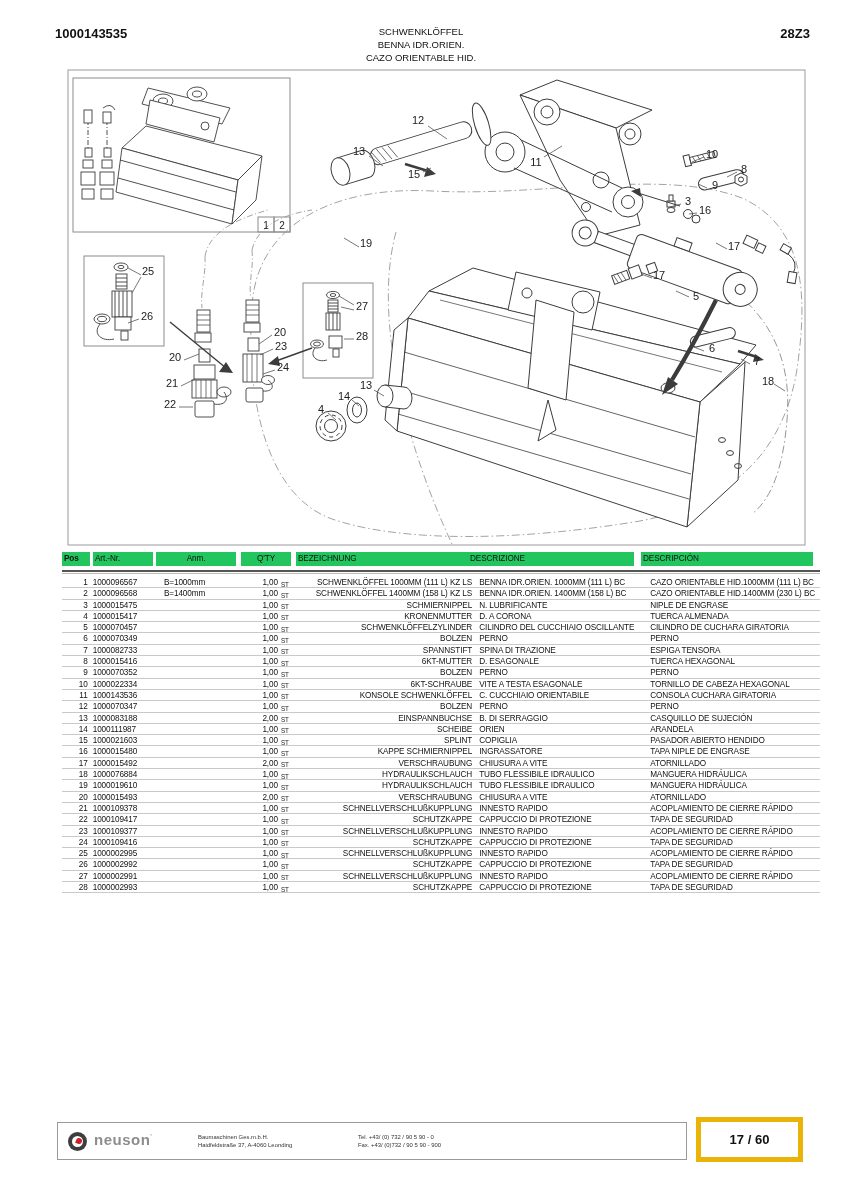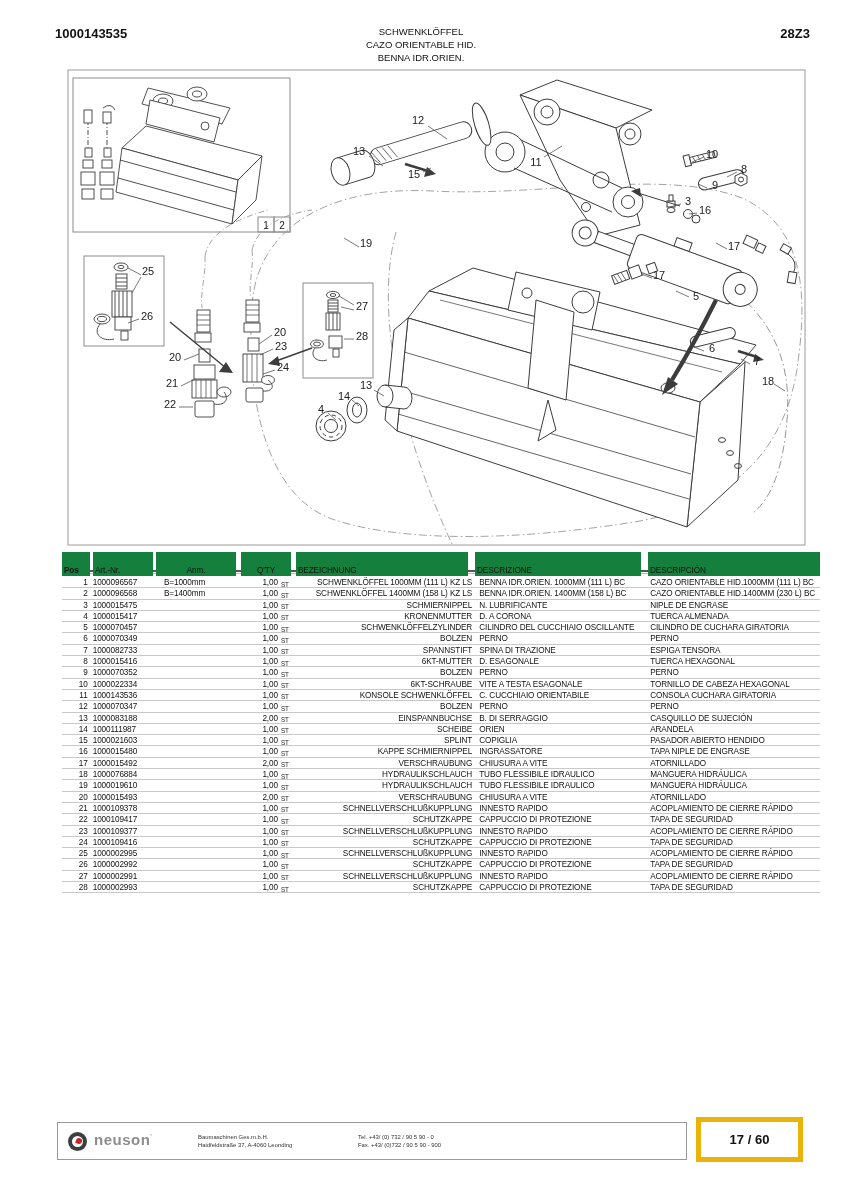--- a/index.html
+++ b/index.html
@@ -17,27 +17,27 @@
   .diagram-wrap svg{position:absolute;left:0;top:0;}
   .callout-layer{position:absolute;left:0;top:0;width:842px;height:560px;pointer-events:none;}
   .callout{position:absolute;transform:translate(-50%,-55%);font-size:11px;color:#222;
            white-space:nowrap;}
   .frame-label{position:absolute;transform:translate(-50%,-50%);font-size:10px;color:#222;}
 
   
   .parts-table{position:absolute;left:62px;top:552px;width:758px;font-size:8.2px;
                letter-spacing:-0.1px;}
   .thead{display:flex;height:14px;line-height:14px;}
-  .hcell{background:#15803d;padding:12px 2px;box-sizing:border-box;white-space:nowrap;overflow:hidden;}
+  .hcell{background:#22c55e;padding:0 2px;box-sizing:border-box;white-space:nowrap;overflow:hidden;}
   .h-pos{width:28px;font-weight:bold;}
   .h-art{width:60px;margin-left:3px;}
   .h-anm{width:80px;margin-left:3px;text-align:center;}
   .h-qty{width:50px;margin-left:5px;text-align:center;}
   .h-de{width:172px;margin-left:5px;}
-  .h-it{width:166px;margin-left:7px;}
+  .h-it{width:166px;}
   .h-es{width:172px;margin-left:7px;}
   .head-rule-a{height:2px;background:#555;margin-top:4px;}
   .head-rule-b{height:1px;background:#bbb;margin-top:1px;}
   .tbody{margin-top:3px;}
   .trow{display:flex;height:11.3px;line-height:11px;border-bottom:1px solid #c9c9c9;
         box-sizing:border-box;white-space:nowrap;}
   .cell{overflow:hidden;white-space:nowrap;}
   .c-pos{width:28px;text-align:right;padding-right:2px;box-sizing:border-box;}
   .c-art{width:60px;margin-left:3px;}
   .c-anm{width:80px;margin-left:12px;}
@@ -65,22 +65,22 @@
   .page-box{position:absolute;left:696px;top:1117px;width:107px;height:45px;border:5px solid #eab308;
             box-sizing:border-box;display:flex;align-items:center;justify-content:center;
             font-size:13px;font-weight:bold;}
 </style>
 </head>
 <body>
 
 <div class="doc-number">1000143535</div>
 <div class="title-block">
   <div>SCHWENKLÖFFEL</div>
+  <div>BENNA IDR.ORIEN.</div>
   <div>CAZO ORIENTABLE HID.</div>
-  <div>BENNA IDR.ORIEN.</div>
 </div>
 <div class="page-code">28Z3</div>
 
 <div class="diagram-wrap">
 <svg width="842" height="560" viewBox="0 0 842 560">
   <g fill="none" stroke="#3c3c3c" stroke-width="1">
 
     <rect x="68" y="70" width="737" height="475" stroke="#9a9a9a"></rect>
     <rect x="73" y="78" width="217" height="154" stroke="#8c8c8c"></rect>
     <rect x="258" y="217" width="16" height="15" stroke="#8c8c8c"></rect>

